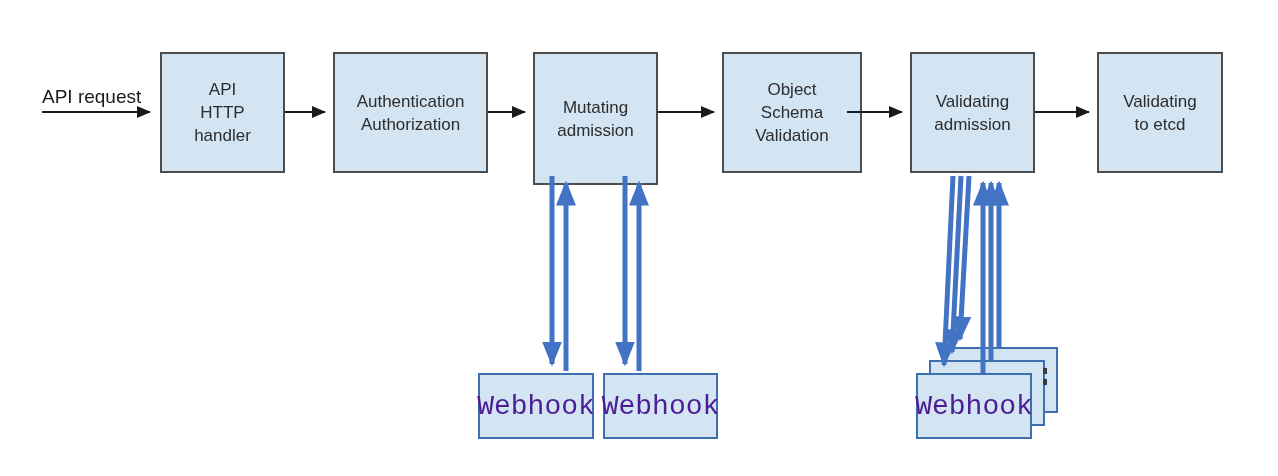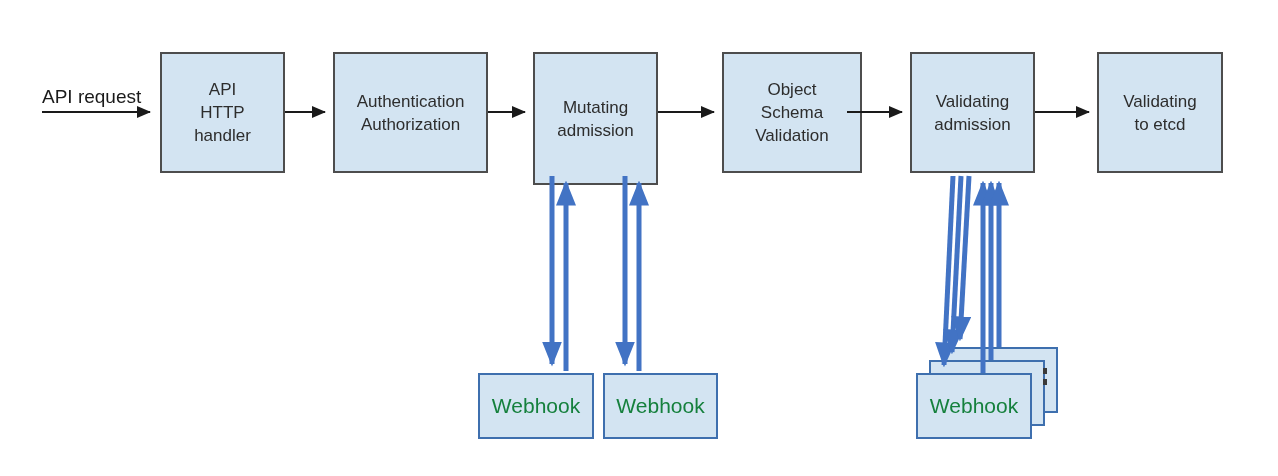--- a/index.html
+++ b/index.html
@@ -31,23 +31,23 @@
     white-space:pre-line;
     z-index:1;
   }
   .webhook{
     position:absolute;
     box-sizing:border-box;
     background:var(--node-fill);
     border:2px solid var(--webhook-border);
     display:flex;align-items:center;justify-content:center;
     text-align:center;
-    color:#15803d;
-    font-family:Liberation Sans, sans-serif;
-    font-size:21px;
+    color:#4c1d95;
+    font-family:Liberation Mono, monospace;
+    font-size:28px;
     white-space:pre-line;
   }
   .stack-back{z-index:1;}
   .stack-front{z-index:3;}
   .wh-plain{z-index:1;}
   .input-label{
     position:absolute;
     left:42px;top:86px;
     font-size:19px;
     color:var(--arrow-black);

